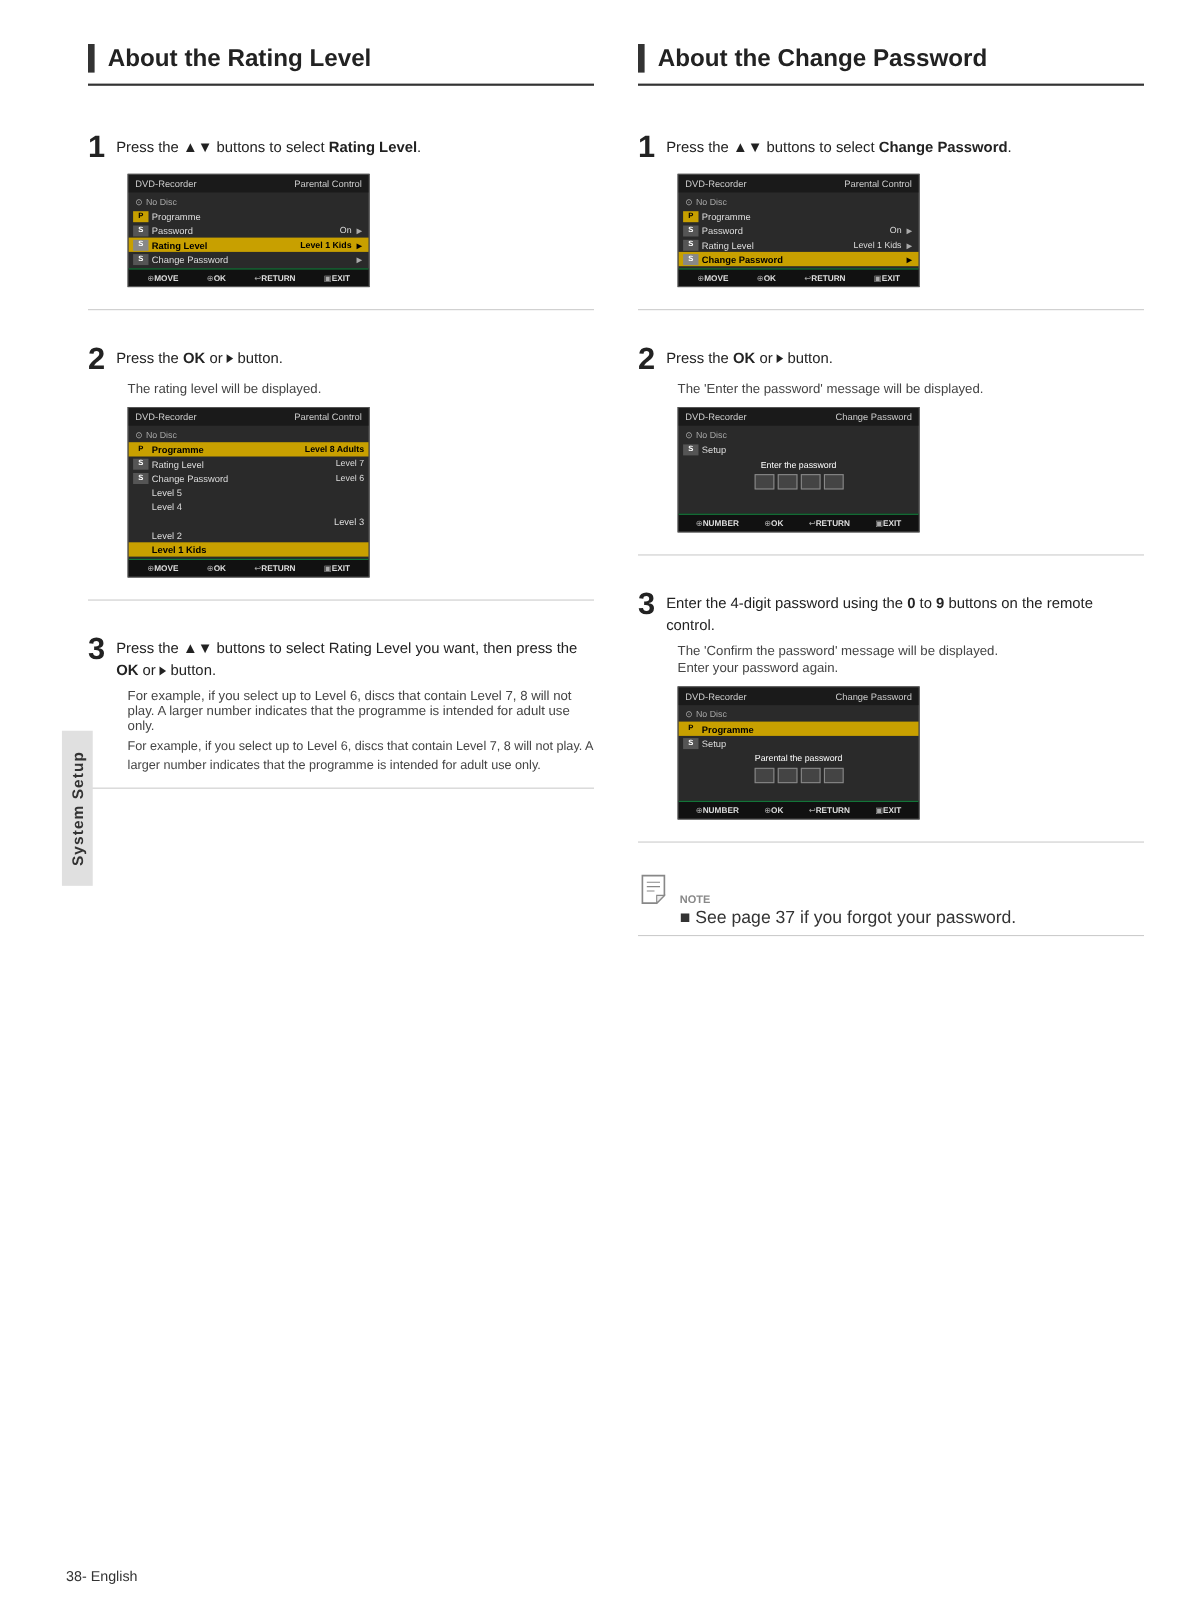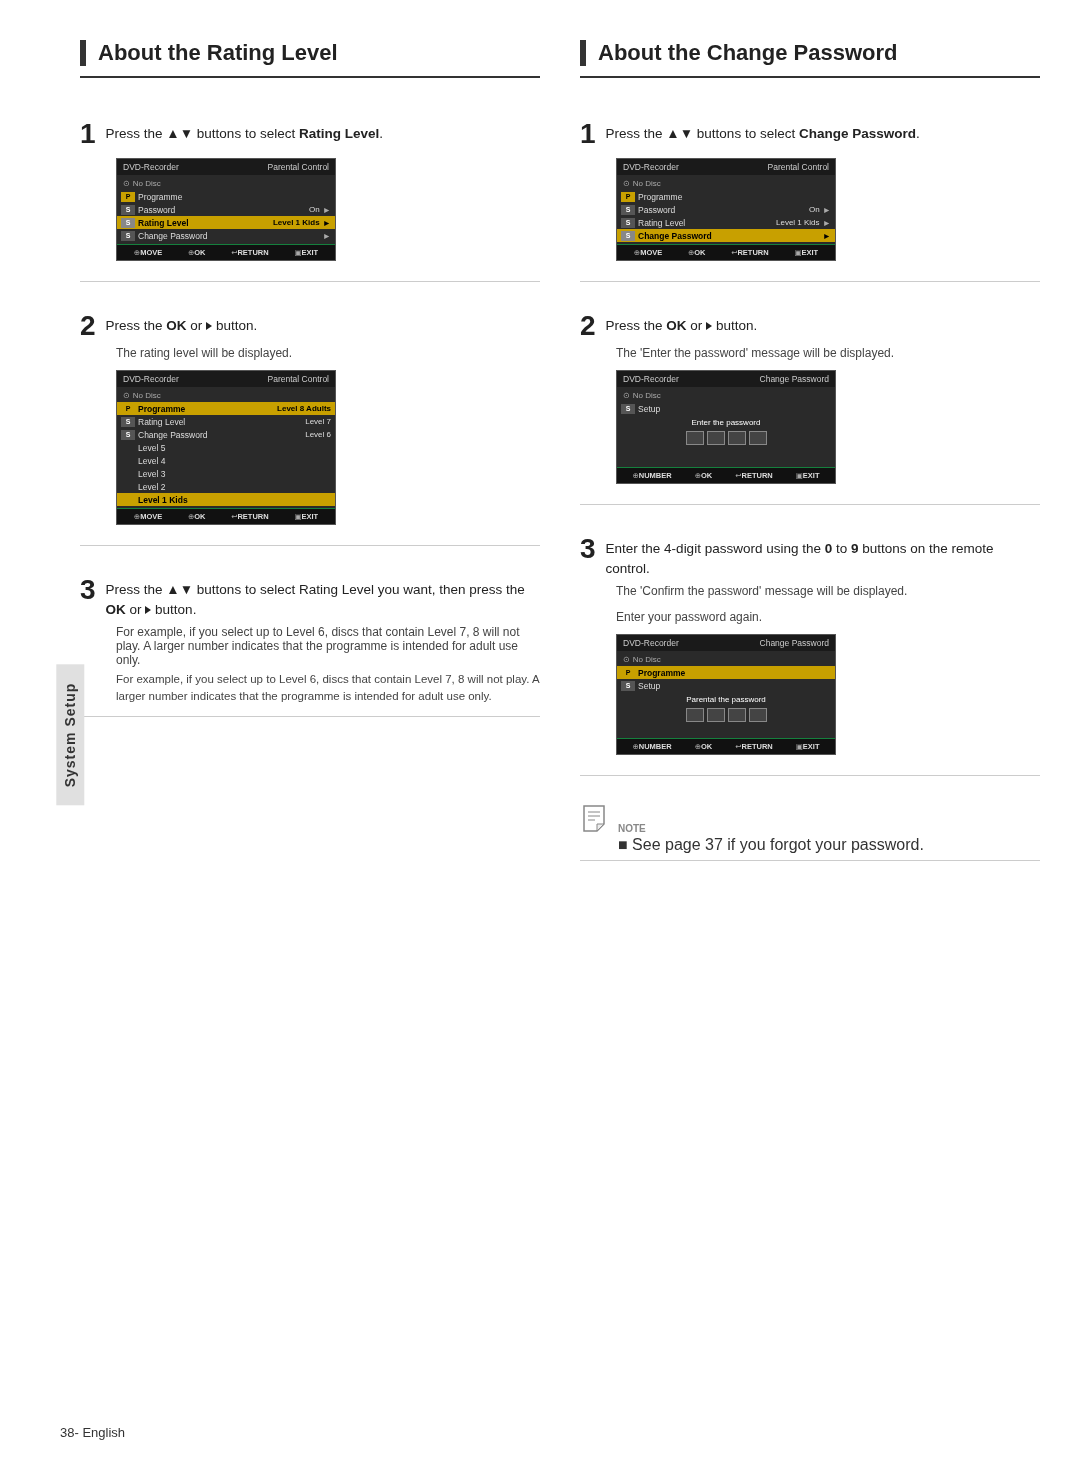--- a/index.html
+++ b/index.html
@@ -354,21 +354,21 @@
               <span class="row-label">Change Password</span>
               <span style="font-size:8px;">Level 6</span>
             </div>
             <div class="dvd-row">
               <span class="row-label" style="padding-left:17px;">Level 5</span>
             </div>
             <div class="dvd-row">
               <span class="row-label" style="padding-left:17px;">Level 4</span>
             </div>
             <div class="dvd-row">
-              <span class="row-label" style="padding-left:17px;">Level 3</span>
+              <span class="row-label" style="padding-left:17px;text-align:right;">Level 3</span>
             </div>
             <div class="dvd-row">
               <span class="row-label" style="padding-left:17px;">Level 2</span>
             </div>
             <div class="dvd-row highlight">
               <span class="row-label" style="padding-left:17px; color:#000;">Level 1 Kids</span>
             </div>
           </div>
           <div class="dvd-footer">
             <span>⊕<b>MOVE</b></span>
@@ -489,21 +489,21 @@
     </div>
 
     <div class="step-block">
       <div class="step-header">
         <span class="step-number">3</span>
         <span class="step-text">
           Enter the 4-digit password using the <b>0</b> to <b>9</b> buttons on the remote control.
         </span>
       </div>
       <div class="step-subtext">The 'Confirm the password' message will be displayed.</div>
-      <div class="step-subtext" style="margin-top:12px;">Enter your password again.</div>
+      <div class="step-subtext" style="margin-top:2px;">Enter your password again.</div>
 
       <div class="screen-container">
         <div class="dvd-screen">
           <div class="dvd-screen-header">
             <span>DVD-Recorder</span>
             <span>Change Password</span>
           </div>
           <div class="dvd-screen-body">
             <div class="dvd-row no-disc">⊙ <span style="margin-left:3px;">No Disc</span></div>
             <div class="dvd-row highlight">

